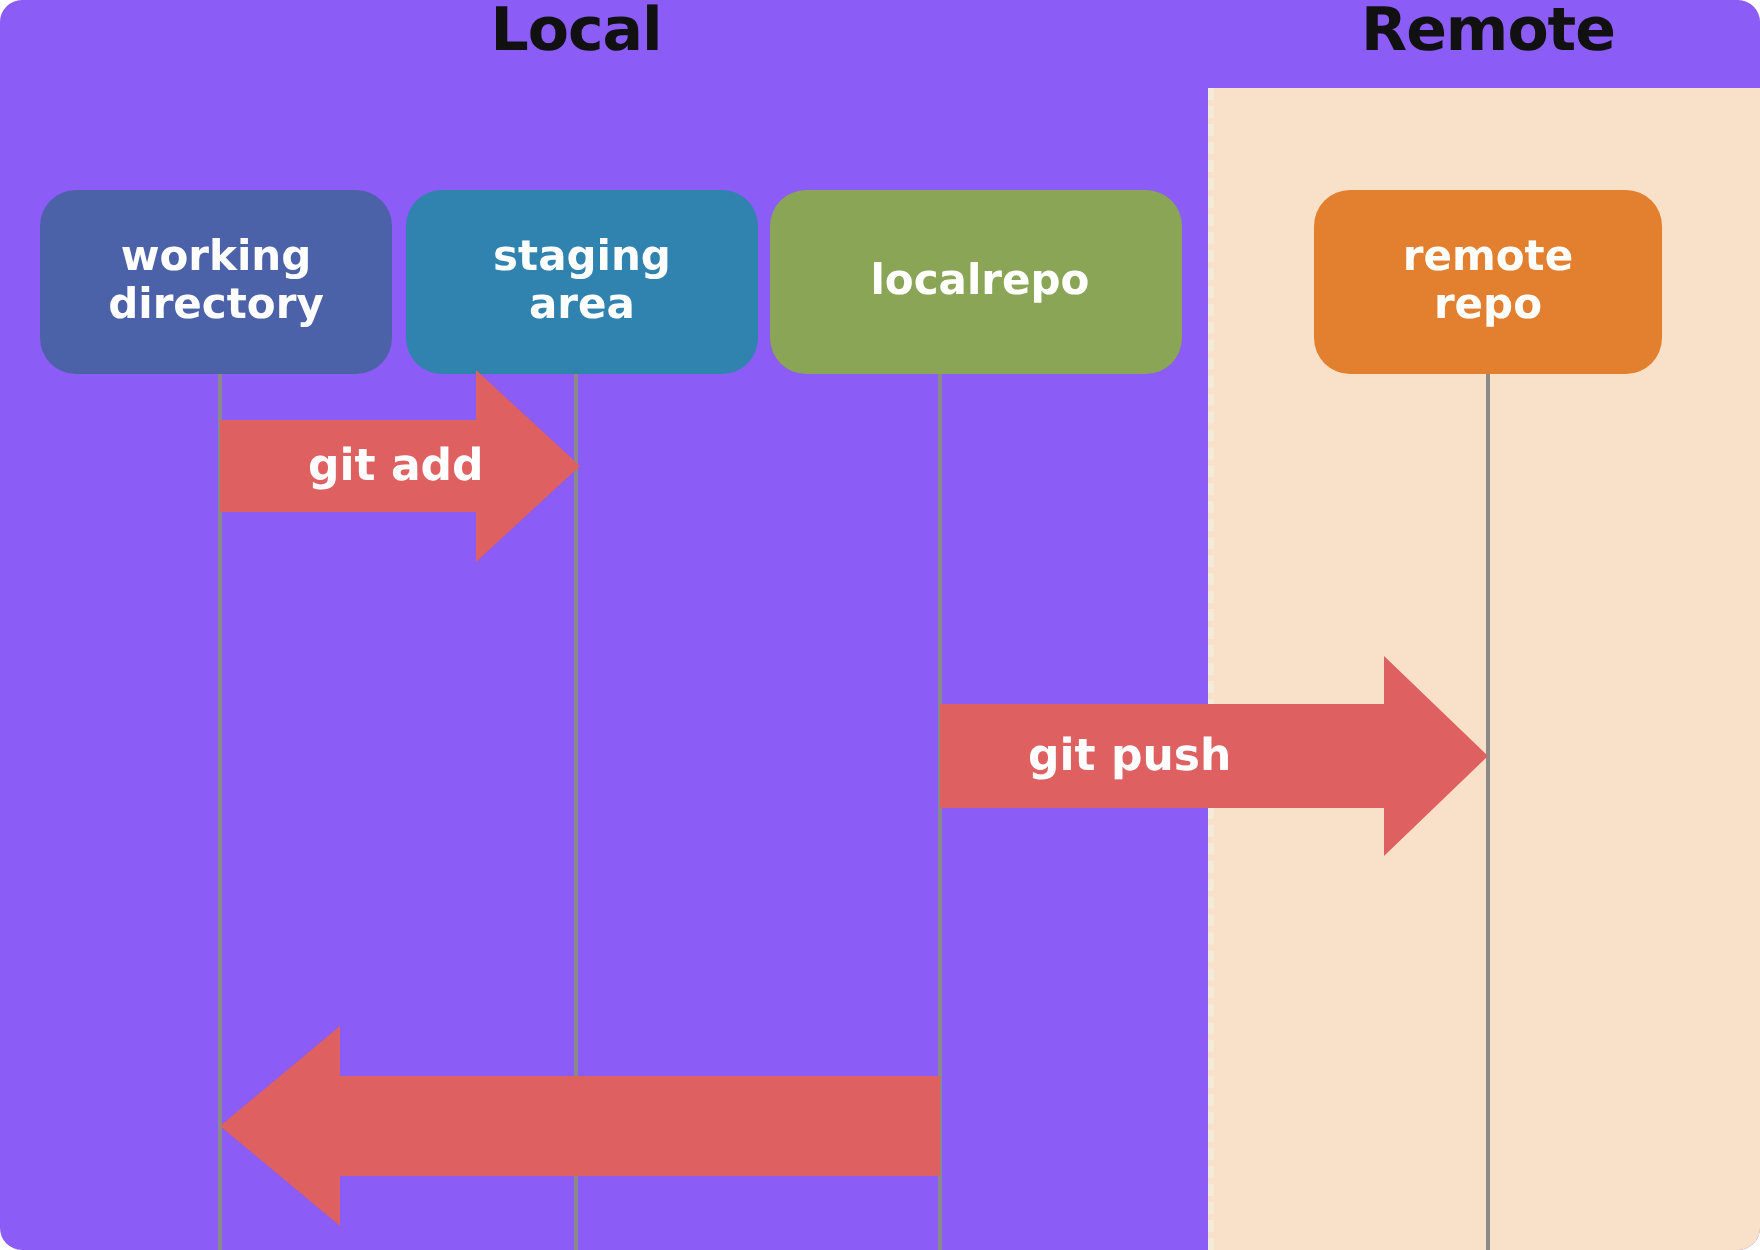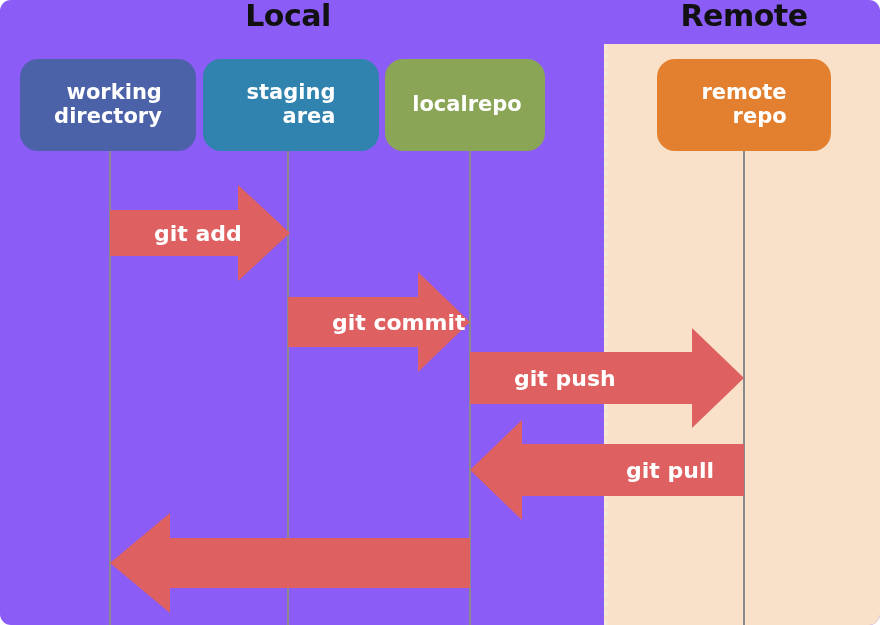--- a/index.html
+++ b/index.html
@@ -61,27 +61,28 @@
   .node {
     position: absolute;
     border-radius: 18px;
     display: flex;
     align-items: center;
     justify-content: center;
     color: #ffffff;
     font-weight: bold;
     font-size: 21px;
     line-height: 1.12;
-    text-align: right;
+    text-align: center;
     box-sizing: border-box;
     padding: 4px 8px;
+    margin-top: 36px;
   }
   #node-working   { left: 20px;  top: 59px; width: 176px; height: 92px; background: #4c62a8; }
   #node-staging   { left: 203px; top: 59px; width: 176px; height: 92px; background: #2f83ae; }
-  #node-localrepo { left: 385px; top: 59px; width: 160px; height: 92px; background: #8aa556; padding-left: 12px; }
+  #node-localrepo { left: 385px; top: 59px; width: 206px; height: 92px; background: #8aa556; padding-left: 12px; }
   #node-remote    { left: 657px; top: 59px; width: 174px; height: 92px; background: #e3802f; }
   .node-label { white-space: pre-line; }
 
   
   .arrow {
     position: absolute;
     display: flex;
     align-items: center;
     color: #ffffff;
     font-weight: bold;
@@ -134,40 +135,28 @@
 repo</span>
   </div>
 
   <div class="arrow right" id="arrow-git-add">
     <svg width="180" height="96" viewBox="0 0 180 96">
       <path d="M0,25 L128,25 L128,0 L180,48 L128,96 L128,71 L0,71 Z" fill="#de6060"></path>
     </svg>
     <span class="arrow-label">git add</span>
   </div>
 
-  <div class="arrow right" id="arrow-git-commit">
-    <svg width="182" height="100" viewBox="0 0 182 100">
-      <path d="M0,25 L130,25 L130,0 L182,50 L130,100 L130,75 L0,75 Z" fill="#de6060"></path>
-    </svg>
-    <span class="arrow-label">git commit</span>
-  </div>
 
   <div class="arrow right" id="arrow-git-push">
     <svg width="274" height="100" viewBox="0 0 274 100">
       <path d="M0,24 L222,24 L222,0 L274,50 L222,100 L222,76 L0,76 Z" fill="#de6060"></path>
     </svg>
     <span class="arrow-label">git push</span>
   </div>
 
-  <div class="arrow left" id="arrow-git-pull">
-    <svg width="274" height="100" viewBox="0 0 274 100">
-      <path d="M274,24 L52,24 L52,0 L0,50 L52,100 L52,76 L274,76 Z" fill="#de6060"></path>
-    </svg>
-    <span class="arrow-label">git pull</span>
-  </div>
 
   <div class="arrow left" id="arrow-git-checkout">
     <svg width="360" height="100" viewBox="0 0 360 100">
       <path d="M360,25 L60,25 L60,0 L0,50 L60,100 L60,75 L360,75 Z" fill="#de6060"></path>
     </svg>
   </div>
 
 </div>
 
 </body></html>

